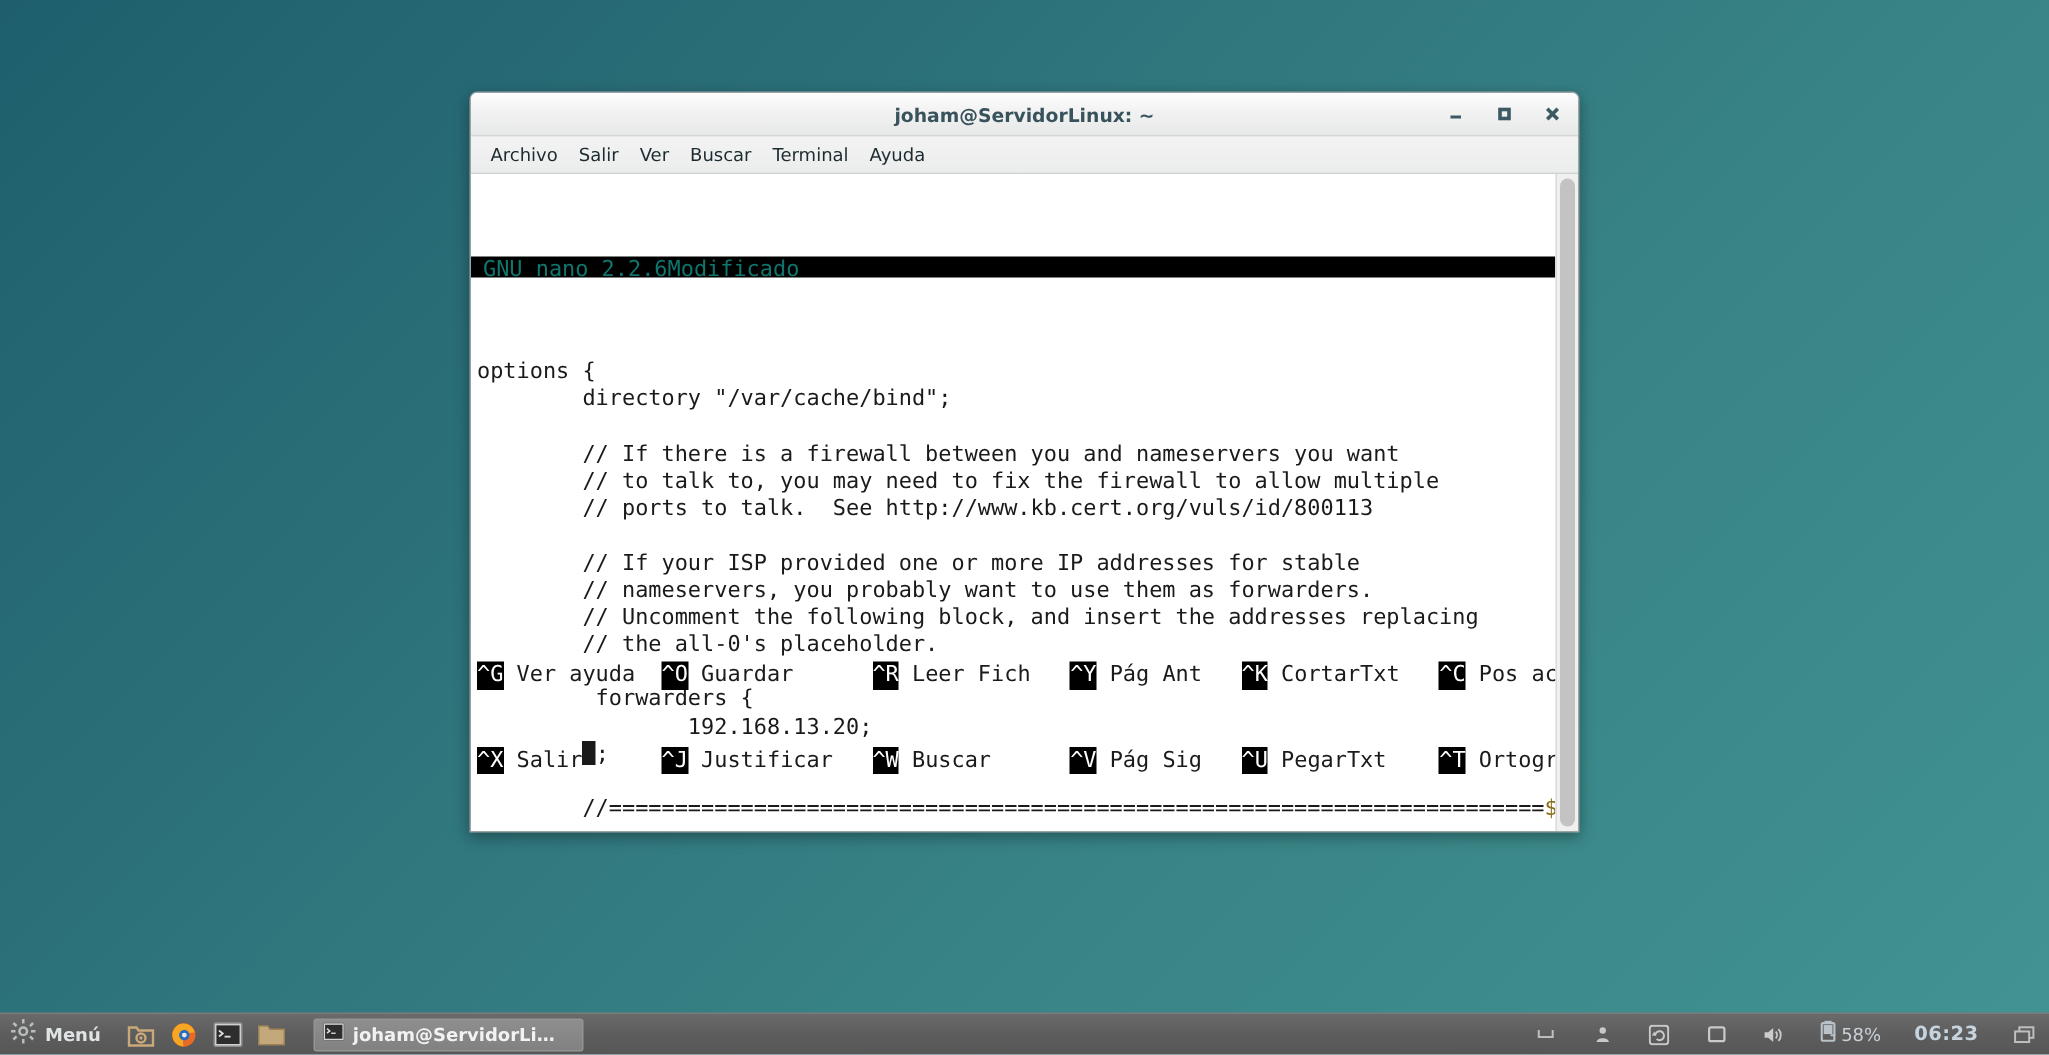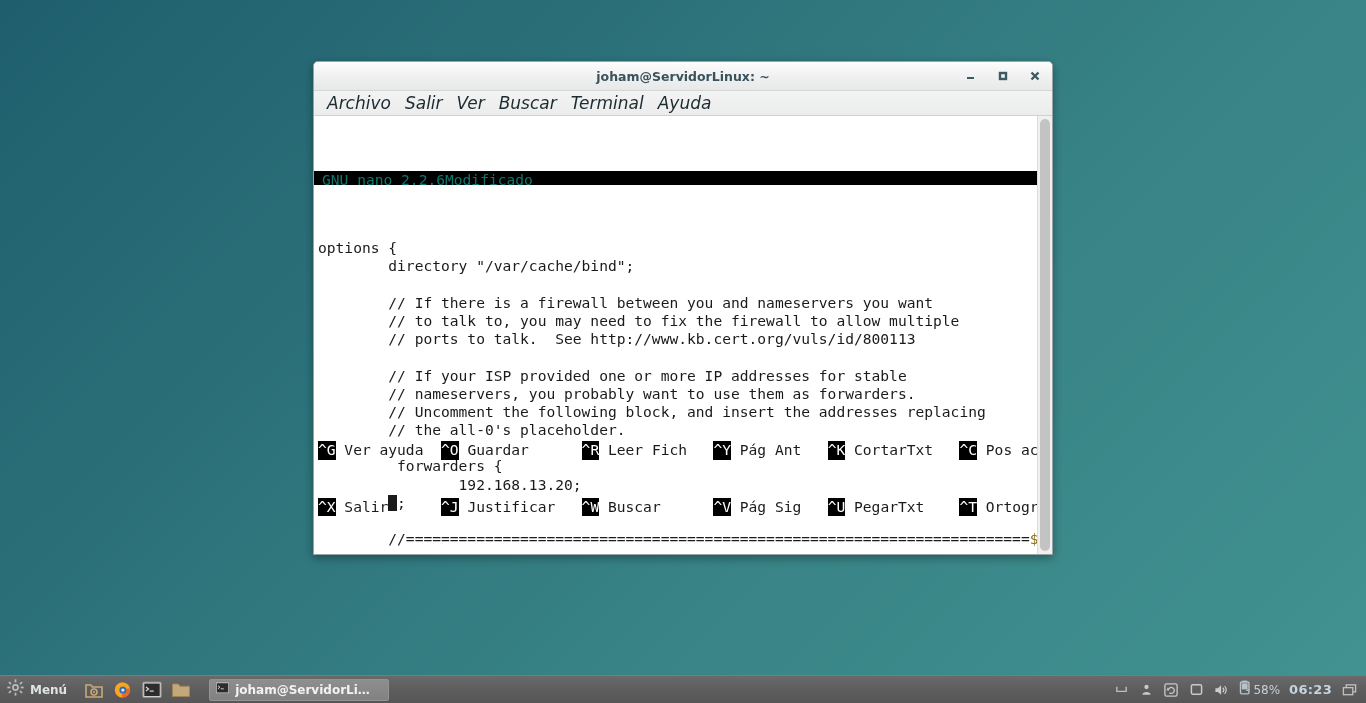--- a/index.html
+++ b/index.html
@@ -61,26 +61,25 @@
   .menubar {
     height: 25px;
     background: linear-gradient(to bottom, #f3f3f3 0%, #ebecec 100%);
     border-bottom: 1px solid #cfd2d2;
     display: flex;
     align-items: center;
     padding-left: 6px;
     flex: none;
   }
   .menu-item {
-    font-size: 17px;
+    font-size: 12px;
     color: #1c2b30;
     padding: 2px 7px;
     cursor: default;
     font-family: "DejaVu Sans", sans-serif;
-    font-style: italic;
   }
 
   
   .term-wrap {
     flex: 1;
     display: flex;
     background: #ffffff;
     overflow: hidden;
     min-height: 0;
   }
@@ -190,21 +189,21 @@
     border-radius: 2px;
     max-width: 180px;
     cursor: default;
   }
   .task-btn .tlabel {
     font-size: 12px; color: #f2f2f2;
     white-space: nowrap; overflow: hidden; text-overflow: ellipsis;
     font-family: "DejaVu Sans", sans-serif;
   }
 
-  .tray { margin-left: auto; display: flex; align-items: center; gap: 9px; padding-right: 6px; }
+  .tray { margin-left: auto; display: flex; align-items: center; gap: 22px; padding-right: 6px; }
   .tray-icon { width: 16px; height: 16px; display: flex; align-items: center; justify-content: center; cursor: default; }
   .battery-grp { display: flex; align-items: center; gap: 1px; }
   .battery-pct { font-size: 12px; color: #c9cfd6; font-family: "DejaVu Sans", sans-serif; }
   .clock { font-size: 13px; font-weight: bold; color: #c6d4df; font-family: "DejaVu Sans", sans-serif; letter-spacing: 0.3px; }
 </style>
 </head>
 <body>
 
 <div class="window">
 

